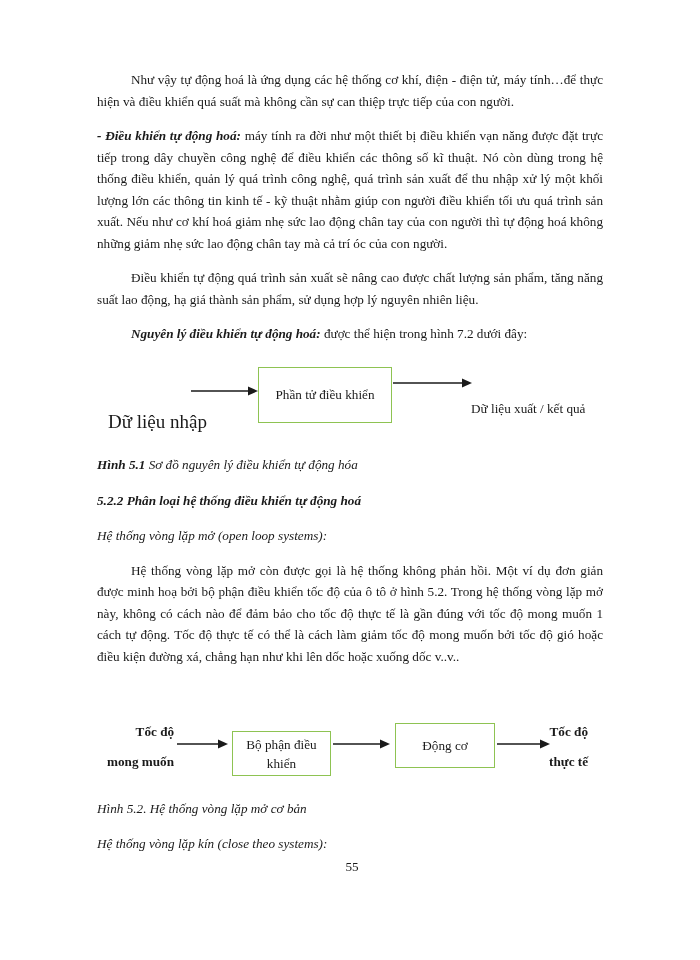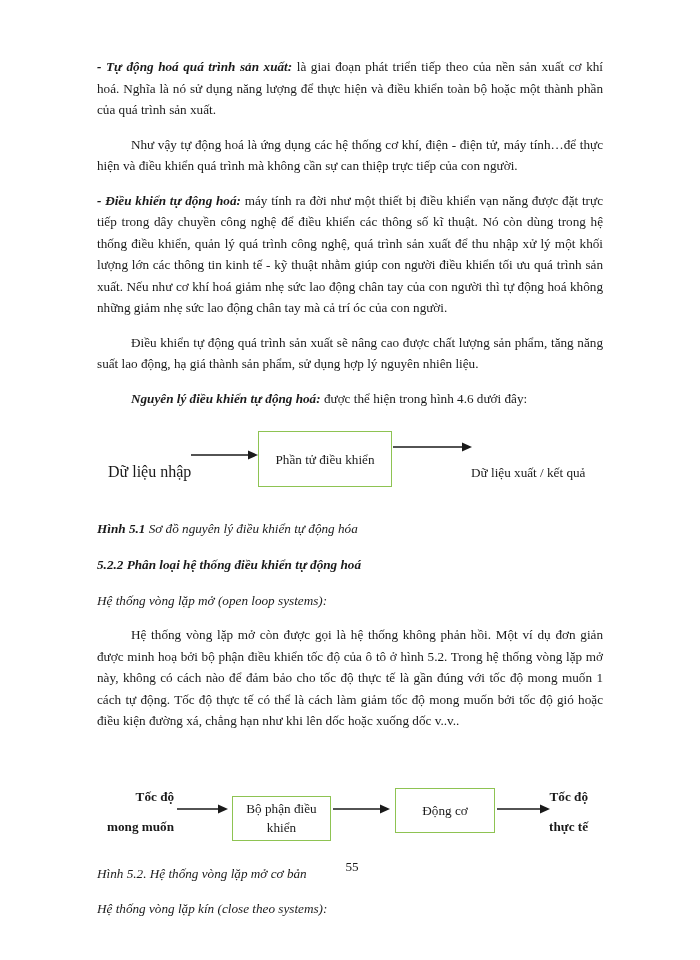--- a/index.html
+++ b/index.html
@@ -56,22 +56,22 @@
   }
   
   .fig1 {
     position: relative;
     height: 96px;
     margin-top: 14px;
   }
   .fig1 .label-left {
     position: absolute;
     left: 11px;
-    top: 40px;
-    font-size: 16px;
+    top: 52px;
+    font-size: 19px;
     white-space: nowrap;
   }
   .fig1 .label-right {
     position: absolute;
     left: 374px;
     top: 42px;
     font-size: 13.2px;
     white-space: nowrap;
   }
   .fig1 .box {
@@ -145,29 +145,28 @@
     text-align: center;
     font-size: 13.2px;
   }
 </style>
 </head>
 <body>
 
 <div class="page">
   <div class="content">
 
-    <p class="body-par"><span class="lead">- Tự động hoá quá trình sản xuất:</span><span> là giai đoạn phát triển tiếp theo của nền sản xuất cơ khí hoá. Nghĩa là nó sử dụng năng lượng để thực hiện và điều khiển toàn bộ hoặc một thành phần của quá trình sản xuất.</span></p>
-
-    <p class="body-par indent gap-top"><span>Như vậy tự động hoá là ứng dụng các hệ thống cơ khí, điện - điện tử, máy tính…để thực hiện và điều khiển quá trình mà không cần sự can thiệp trực tiếp của con người.</span></p>
+
+    <p class="body-par indent gap-top"><span>Như vậy tự động hoá là ứng dụng các hệ thống cơ khí, điện - điện tử, máy tính…để thực hiện và điều khiển quá suất mà không cần sự can thiệp trực tiếp của con người.</span></p>
 
     <p class="body-par gap-top"><span class="lead">- Điều khiển tự động hoá:</span><span>  máy tính ra đời như một thiết bị điều khiển vạn năng được đặt trực tiếp trong dây chuyền công nghệ để điều khiển các thông số kĩ thuật. Nó còn dùng trong hệ thống điều khiển, quản lý quá trình công nghệ, quá trình sản xuất để thu nhập xử lý một khối lượng lớn các thông tin kinh tế - kỹ thuật nhằm giúp con người điều khiển tối ưu quá trình sản xuất. Nếu như cơ khí hoá giảm nhẹ sức lao động chân tay của con người thì tự động hoá không những giảm nhẹ sức lao động chân tay mà cả trí óc của con người.</span></p>
 
     <p class="body-par indent gap-top"><span>Điều khiển tự động quá trình sản xuất sẽ nâng cao được chất lượng sản phẩm, tăng năng suất lao động, hạ giá thành sản phẩm, sử dụng hợp lý nguyên nhiên liệu.</span></p>
 
-    <p class="body-par indent gap-top"><span class="lead">Nguyên lý điều khiển tự động hoá:</span><span> được thể hiện trong hình 4.6 dưới đây:</span></p>
+    <p class="body-par indent gap-top"><span class="lead">Nguyên lý điều khiển tự động hoá:</span><span> được thể hiện trong hình 7.2 dưới đây:</span></p>
 
     <div class="fig1">
       <div class="label-left">Dữ liệu nhập</div>
 
       <div class="arr-a">
         <svg class="arrow" width="68" height="12" viewBox="0 0 68 12" xmlns="http://www.w3.org/2000/svg">
           <line x1="0" y1="6" x2="57" y2="6" stroke="#1a1a1a" stroke-width="1.6"></line>
           <polygon points="57,1.5 67,6 57,10.5" fill="#1a1a1a"></polygon>
         </svg>
       </div>

